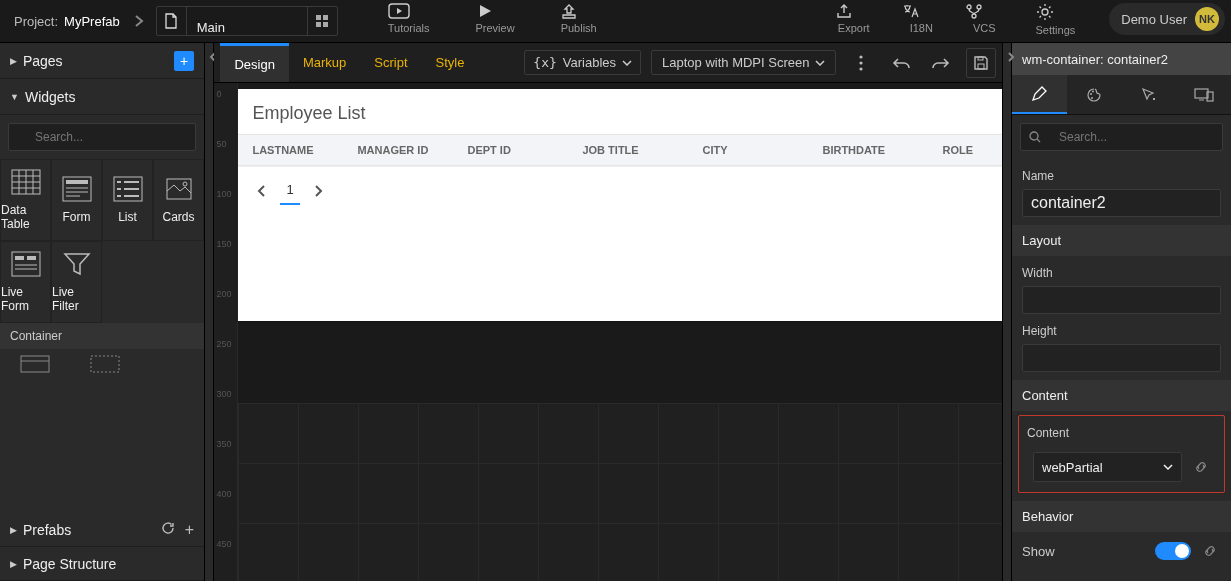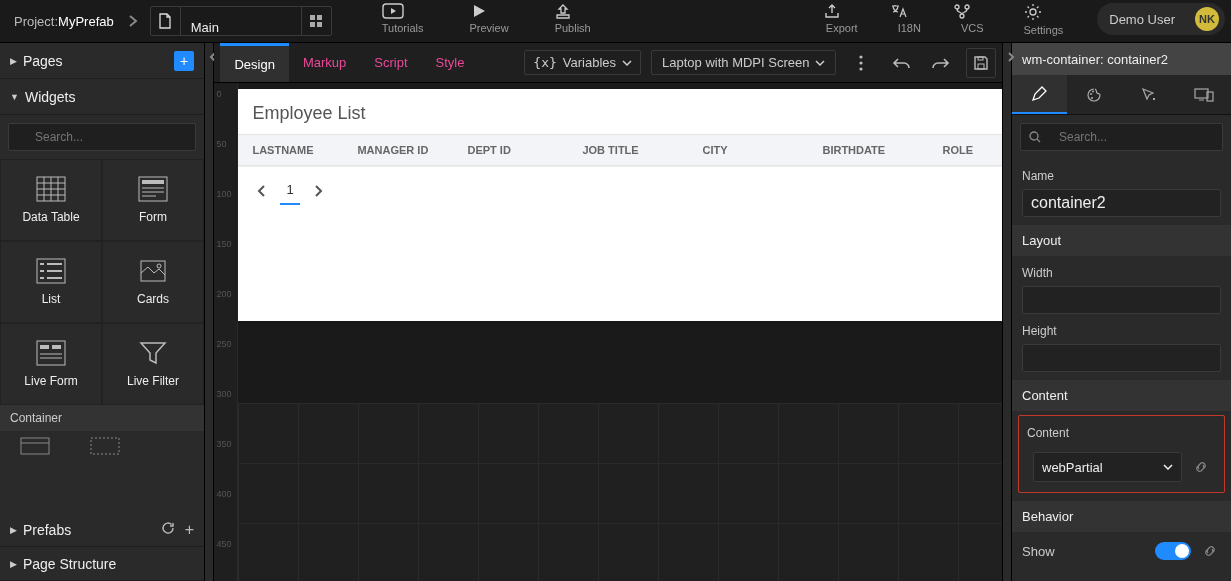--- a/index.html
+++ b/index.html
@@ -1,58 +1,58 @@
 <!DOCTYPE html>
 <html><head>
 <meta charset="utf-8">
 <style>
   * { box-sizing: border-box; margin: 0; padding: 0; }
   html, body { width: 1231px; height: 581px; background: #111; font-family: Arial, Helvetica, sans-serif; font-size: 13px; color: #ccc; overflow: hidden; }
   .topbar { height: 43px; background: #1a1a1a; border-bottom: 1px solid #000; display: flex; align-items: center; padding: 0 6px; }
-  .proj { display: flex; align-items: center; font-size: 13px; color: #bbb; padding: 0 8px; }
+  .proj { display: flex; align-items: center; gap: 6px; font-size: 13px; color: #bbb; padding: 0 8px; }
   .proj .val { color: #fff; }
   .chev-btn { width: 22px; height: 22px; display: flex; align-items: center; justify-content: center; color: #888; cursor: pointer; }
   .page-chip { display: flex; align-items: flex-end; border: 1px solid #3a3a3a; border-radius: 2px; height: 30px; margin-left: 6px; overflow: hidden; }
   .page-chip .icon-slot { width: 30px; height: 100%; display:flex; align-items:center; justify-content:center; border-right:1px solid #3a3a3a; color:#ddd;}
   .page-chip .label { padding: 0 20px 0 10px; color:#eee; min-width: 120px; }
   .page-chip .grid-slot { width: 30px; height:100%; display:flex; align-items:center; justify-content:center; border-left:1px solid #3a3a3a; color:#aaa;}
   .top-spacer { flex: 1; }
   .top-actions-center { display:flex; gap: 26px; align-items:flex-start; margin-left: 30px; padding-top: 3px; height: 100%; }
   .ticon { display:flex; flex-direction:column; align-items:center; gap:3px; color:#bbb; font-size:11px; cursor:pointer;}
   .ticon svg, .ticon .glyph { color:#ccc; }
   .ticon .lab { color:#999;margin-left:20px; }
   .top-actions-right { display:flex; gap: 20px; align-items:flex-start; padding-top:3px; height:100%; }
-  .user-chip { display:flex; align-items:center; gap:20px; background:#2a2a2a; border-radius:16px; padding:4px 6px 4px 12px; margin-left:14px; }
+  .user-chip { display:flex; align-items:center; gap:8px; background:#2a2a2a; border-radius:16px; padding:4px 6px 4px 12px; margin-left:14px; }
   .user-chip .nm { color:#ccc; font-size:13px;}
   .avatar { width:24px; height:24px; border-radius:50%; background:#d2bb3a; color:#333; font-size:11px; font-weight:bold; display:flex; align-items:center; justify-content:center;}
   .main { display:flex; height: calc(581px - 43px); }
   
   .left { width: 205px; background:#2a2a2a; display:flex; flex-direction:column; border-right:1px solid #000; }
   .lrow { height:36px; display:flex; align-items:center; justify-content:space-between; padding:0 10px; background:#2a2a2a; border-bottom:1px solid #1e1e1e; cursor:pointer;}
   .lrow .t { display:flex; align-items:center; gap:6px; font-size:14px; color:#eee; }
   .plus-box { width:20px; height:20px; background:#1f8bff; border-radius:2px; color:#fff; display:flex; align-items:center; justify-content:center; font-size:14px; }
   .search-wrap { padding:8px 8px; }
   .search { background:#1f1f1f; border:1px solid #3a3a3a; border-radius:2px; height:28px; display:flex; align-items:center; padding:0 8px; color:#888; gap:18px;}
   .search input { flex:1; background:transparent; border:none; outline:none; color:#ccc; font-size:12px;}
   .cat-head { background:#333; color:#ccc; font-size:12px; padding:6px 10px; }
-  .widgets-grid { display:grid; grid-template-columns: 1fr 1fr; }
+  .widgets-grid { display:grid; grid-template-columns: 1fr 1fr 1fr 1fr; }
   .wcell { height:82px; border:1px solid #222; display:flex; flex-direction:column; align-items:center; justify-content:center; gap:8px; color:#ccc; cursor:pointer;}
   .wcell .wlab { font-size:12px; color:#eee; }
   .wcell svg { color:#bbb; }
   .left-bottom { margin-top:auto; }
   .lrow.small { height:34px; font-size:14px; }
   .lrow .icons { display:flex; gap:10px; color:#bbb; }
   
   .gutter { width: 20px; background:#2a2a2a; border-right:1px solid #000; position:relative;}
   .gutter-chevL { position:absolute; top:8px; left:2px; color:#888; }
   
   .center { flex:1; display:flex; flex-direction:column; background:#1a1a1a; position:relative; }
   .tabsbar { height:40px; display:flex; align-items:center; background:#1f1f1f; border-bottom:1px solid #000; padding: 0 6px;}
   .tabsbar .tabs { display:flex; height:100%; }
-  .tab { padding: 0 14px; display:flex; align-items:center; color:#ec4899; font-size:13px; cursor:pointer; height:100%; }
+  .tab { padding: 0 14px; display:flex; align-items:center; color:#eab308; font-size:13px; cursor:pointer; height:100%; }
   .tab.active { background:#303030; border-top:3px solid #1f8bff; color:#fff; }
   .tabs-right { margin-left:auto; display:flex; align-items:center; gap:10px;}
   .var-chip { display:flex; align-items:center; gap:6px; border:1px solid #3a3a3a; border-radius:2px; padding:4px 8px; color:#ccc; cursor:pointer;}
   .device-sel { display:flex; align-items:center; gap:6px; border:1px solid #3a3a3a; border-radius:2px; padding:4px 10px; color:#ccc; cursor:pointer;}
   .ibtn { width:30px; height:30px; display:flex; align-items:center; justify-content:center; color:#bbb; cursor:pointer; border-radius:2px;}
   .ibtn.box { border:1px solid #3a3a3a;}
   .canvas-area { flex:1; display:flex; background:#1a1a1a; }
   .ruler-v { width:24px; background:#1f1f1f; border-right:1px solid #2a2a2a; position:relative; font-size:9px; color:#555; }
   .ruler-v .tick { position:absolute; left:2px; }
   .canvas-main { flex:1; position:relative; padding:6px 0 0 0; }

